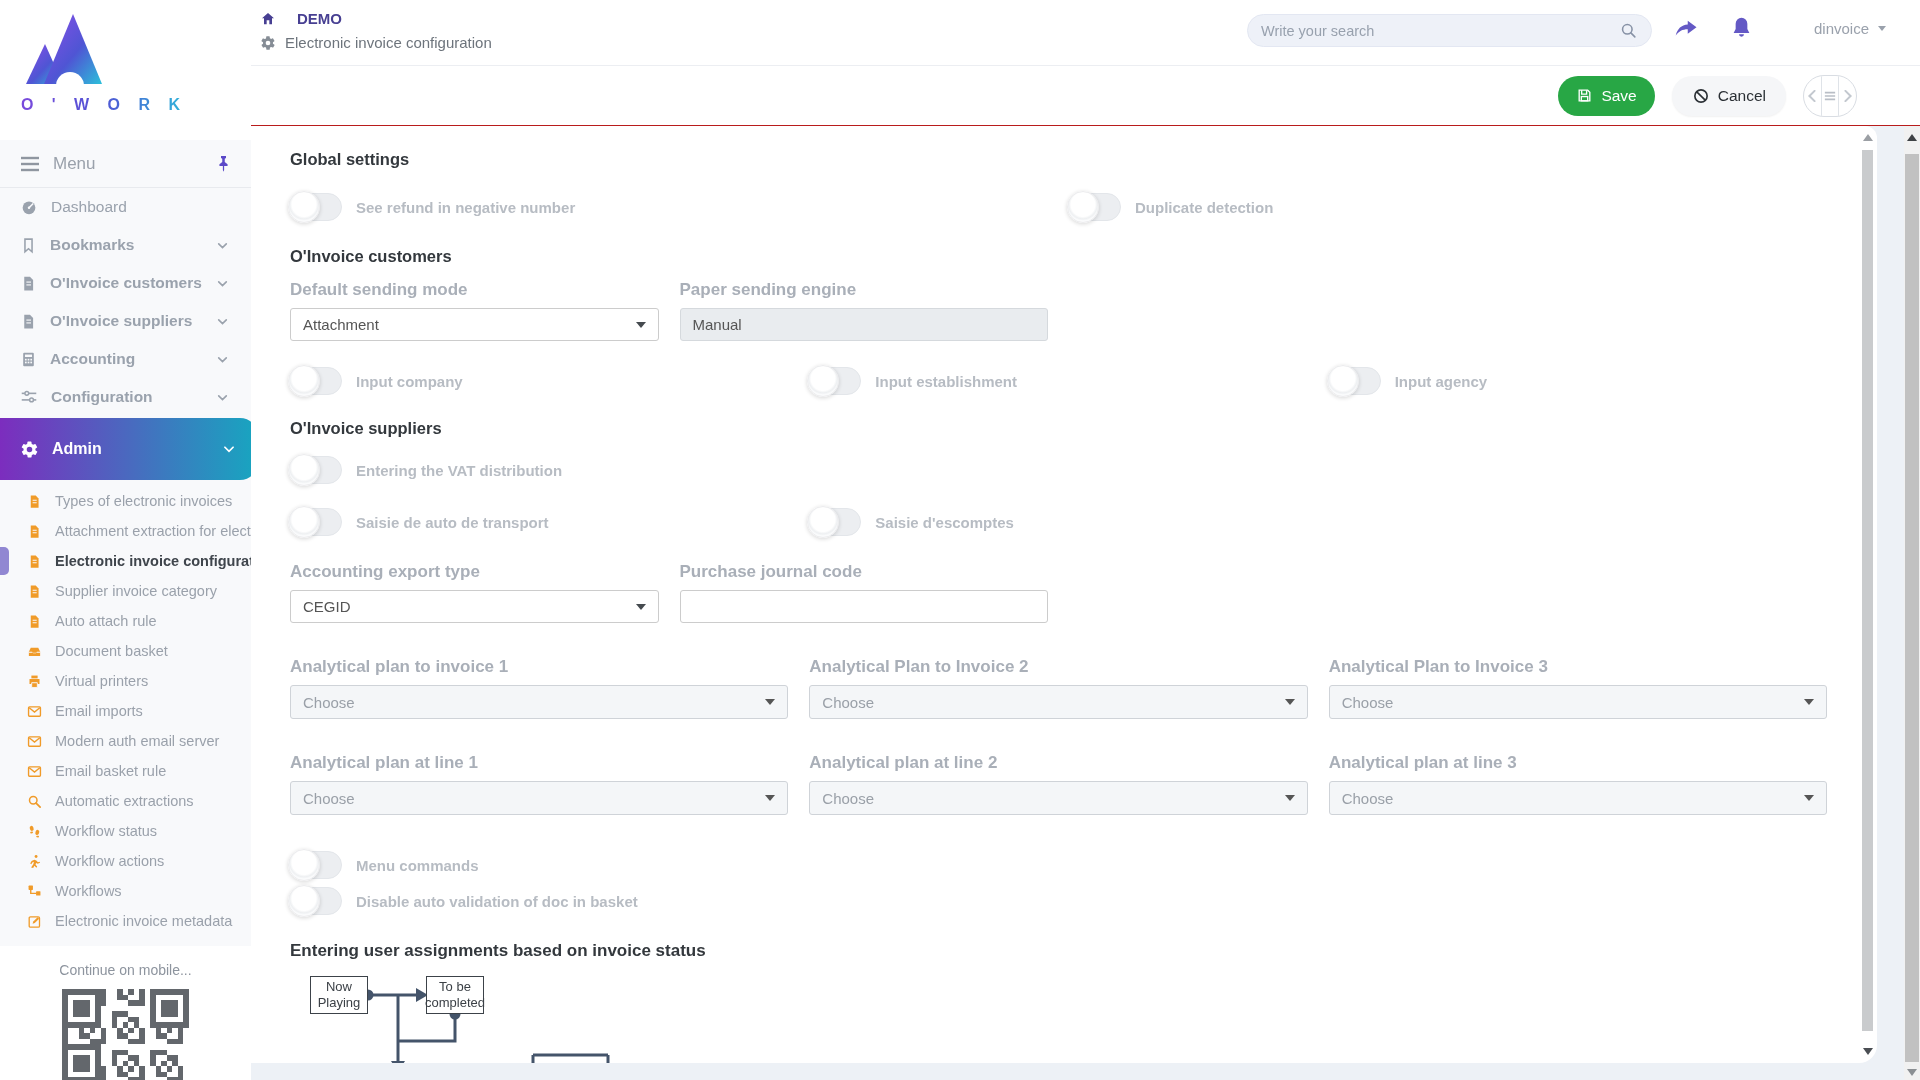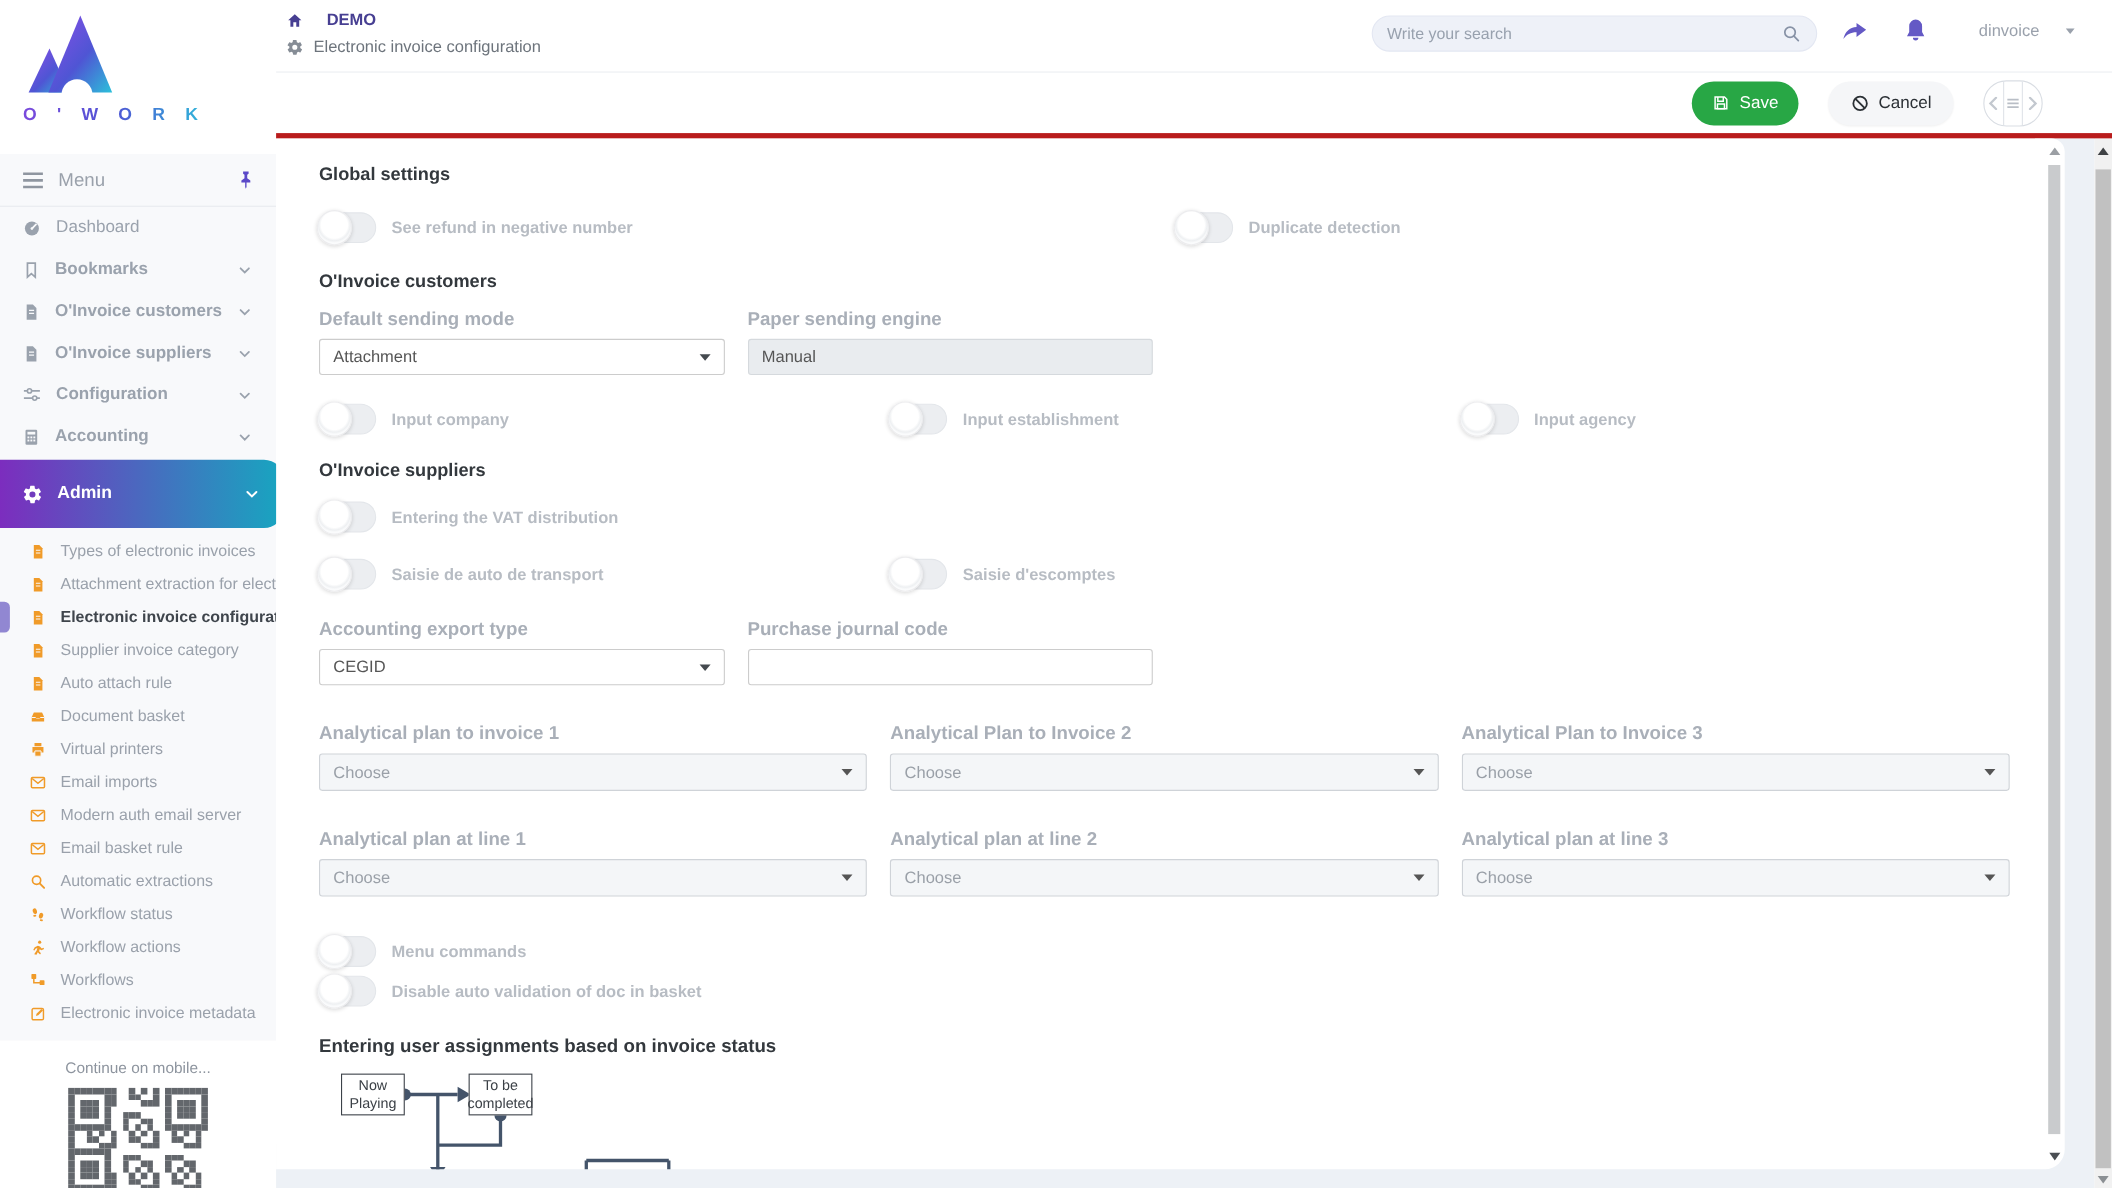--- a/index.html
+++ b/index.html
@@ -20,23 +20,23 @@
   .h-row1 { position:relative; height:66px; border-bottom:1px solid #eceef2; }
   .crumbs { position:absolute; left:9px; top:10px; }
   .crumb-1 { display:flex; align-items:center; gap:21px; color:#473f92; font-weight:700; font-size:15px; }
   .crumb-2 { display:flex; align-items:center; gap:9px; margin-top:7px; color:#6d747c; font-size:15px; }
   .crumb-2 .gear { color:#868d96; }
   .search-pill { position:absolute; left:996px; top:14px; width:405px; height:33px; border-radius:17px;
     background:#eef1f8; border:1px solid #e3e7f2; display:flex; align-items:center; padding:0 13px; }
   .search-pill input { flex:1; border:none; background:transparent; outline:none; font-size:14.5px; color:#556; font-family:inherit; }
   .search-pill input::placeholder { color:#98a1ae; }
   .hdr-icon { position:absolute; top:15px; color:#6459c5; }
-  .user-menu { position:absolute; right:34px; top:20px; display:flex; align-items:center; gap:24px; color:#9aa1ac; font-size:15px; cursor:default; }
+  .user-menu { position:absolute; right:34px; top:20px; display:flex; align-items:center; gap:9px; color:#9aa1ac; font-size:15px; cursor:default; }
   .caret-sm { width:0; height:0; border-left:4.5px solid transparent; border-right:4.5px solid transparent; border-top:5px solid #9aa1ac; }
-  .h-row2 { position:relative; height:60px; border-bottom:5px solid #b91c1c; display:flex; align-items:center; justify-content:flex-end; gap:22px; padding-right:63px; }
+  .h-row2 { position:relative; height:60px; border-bottom:1px solid #b91c1c; display:flex; align-items:center; justify-content:flex-end; gap:12px; padding-right:63px; }
   .btn { height:40px; border-radius:20px; display:flex; align-items:center; gap:8px; font-size:15.5px; border:none; cursor:pointer; font-family:inherit; }
   .btn-save { background:#28a745; color:#fff; padding:0 18px; }
   .btn-cancel { background:#f5f6f8; color:#2b3035; padding:0 20px; margin-left:5px; box-shadow:0 1px 2px rgba(0,0,0,.06); }
   .pager { width:54px; height:42px; margin-left:5px; border:1px solid #d9dde3; border-radius:21px; background:#fff; display:flex; align-items:stretch; overflow:hidden; color:#bdc3cb; }
   .pager > span { flex:1; display:flex; align-items:center; justify-content:center; }
   .pager > span + span { border-left:1px solid #dfe3e8; }
 
   
   .sidebar-col { position:absolute; left:0; top:140px; width:251px; bottom:0; background:#fff; }
   .menu-panel { background:#f8f9fb; }
@@ -253,47 +253,47 @@
               <line x1="9" y1="10" x2="15.5" y2="10"></line>
               <line x1="9" y1="14" x2="15.5" y2="14"></line>
             </g>
           </svg>
         <span>O'Invoice suppliers</span>
         <svg class="chev" width="13" height="13" viewBox="0 0 24 24">
             <path d="M5 9l7 7 7-7" fill="none" stroke="currentColor" stroke-width="3" stroke-linecap="round"></path>
           </svg>
       </div>
       <div class="nav-item">
-        <svg width="18" height="16" viewBox="0 0 24 22">
-            <g stroke="#9aa2ad" stroke-width="2.2">
-              <line x1="2" y1="6" x2="22" y2="6"></line>
-              <line x1="2" y1="15" x2="22" y2="15"></line>
-            </g>
-            <circle cx="9" cy="6" r="2.6" fill="#f8f9fb" stroke="#9aa2ad" stroke-width="2"></circle>
-            <circle cx="15.5" cy="15" r="2.6" fill="#f8f9fb" stroke="#9aa2ad" stroke-width="2"></circle>
-          </svg>
-        <span>Configuration</span>
-        <svg class="chev" width="13" height="13" viewBox="0 0 24 24">
-            <path d="M5 9l7 7 7-7" fill="none" stroke="currentColor" stroke-width="3" stroke-linecap="round"></path>
-          </svg>
-      </div>
-      <div class="nav-item">
         <svg width="17" height="17" viewBox="0 0 24 24">
             <rect x="4.5" y="2.5" width="15" height="19" rx="1.5" fill="#9aa2ad"></rect>
             <rect x="7" y="5" width="10" height="3.5" fill="#f8f9fb"></rect>
             <g fill="#f8f9fb">
               <rect x="7" y="11" width="2.4" height="2.4"></rect>
               <rect x="10.8" y="11" width="2.4" height="2.4"></rect>
               <rect x="14.6" y="11" width="2.4" height="2.4"></rect>
               <rect x="7" y="15" width="2.4" height="2.4"></rect>
               <rect x="10.8" y="15" width="2.4" height="2.4"></rect>
               <rect x="14.6" y="15" width="2.4" height="2.4"></rect>
             </g>
           </svg>
         <span>Accounting</span>
+        <svg class="chev" width="13" height="13" viewBox="0 0 24 24">
+            <path d="M5 9l7 7 7-7" fill="none" stroke="currentColor" stroke-width="3" stroke-linecap="round"></path>
+          </svg>
+      </div>
+      <div class="nav-item">
+        <svg width="18" height="16" viewBox="0 0 24 22">
+            <g stroke="#9aa2ad" stroke-width="2.2">
+              <line x1="2" y1="6" x2="22" y2="6"></line>
+              <line x1="2" y1="15" x2="22" y2="15"></line>
+            </g>
+            <circle cx="9" cy="6" r="2.6" fill="#f8f9fb" stroke="#9aa2ad" stroke-width="2"></circle>
+            <circle cx="15.5" cy="15" r="2.6" fill="#f8f9fb" stroke="#9aa2ad" stroke-width="2"></circle>
+          </svg>
+        <span>Configuration</span>
         <svg class="chev" width="13" height="13" viewBox="0 0 24 24">
             <path d="M5 9l7 7 7-7" fill="none" stroke="currentColor" stroke-width="3" stroke-linecap="round"></path>
           </svg>
       </div>
 
       <div class="admin-item">
         <svg width="19" height="19" viewBox="0 0 24 24">
             <path fill="#ffffff" d="M19.4 13c.04-.33.06-.66.06-1s-.02-.67-.06-1l2.1-1.65a.5.5 0 0 0 .12-.64l-2-3.46a.5.5 0 0 0-.6-.22l-2.5 1a7.6 7.6 0 0 0-1.7-1l-.4-2.6a.5.5 0 0 0-.5-.43h-4a.5.5 0 0 0-.5.42l-.4 2.65a7.6 7.6 0 0 0-1.7 1l-2.5-1a.5.5 0 0 0-.6.22l-2 3.46a.5.5 0 0 0 .12.64L4.6 11c-.04.33-.06.66-.06 1s.02.67.06 1l-2.1 1.65a.5.5 0 0 0-.12.64l2 3.46c.13.22.39.31.6.22l2.5-1c.52.4 1.1.74 1.7 1l.4 2.6c.04.25.25.43.5.43h4c.25 0 .46-.18.5-.42l.4-2.65a7.6 7.6 0 0 0 1.7-1l2.5 1c.22.09.48 0 .6-.22l2-3.46a.5.5 0 0 0-.12-.64L19.4 13zM12 15.5a3.5 3.5 0 1 1 0-7 3.5 3.5 0 0 1 0 7z"></path>
           </svg>
         <span>Admin</span>

